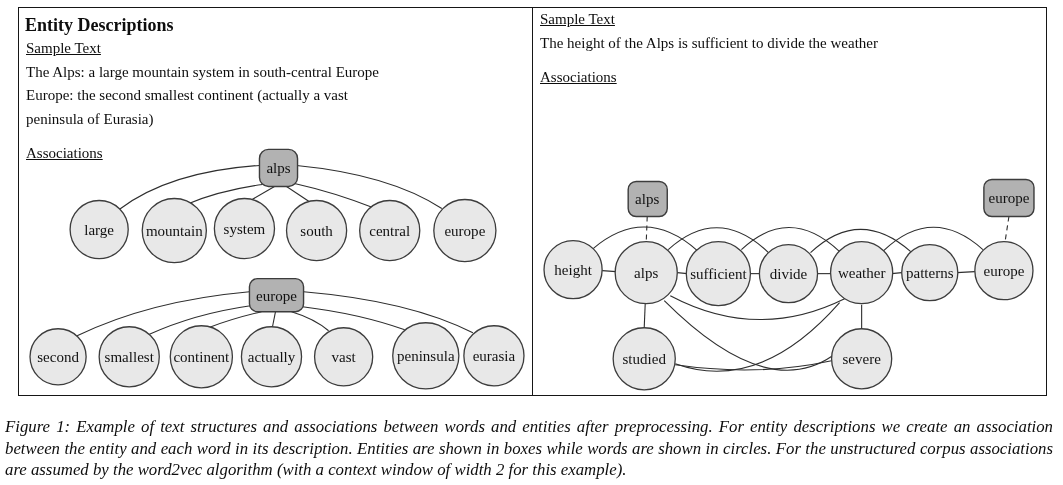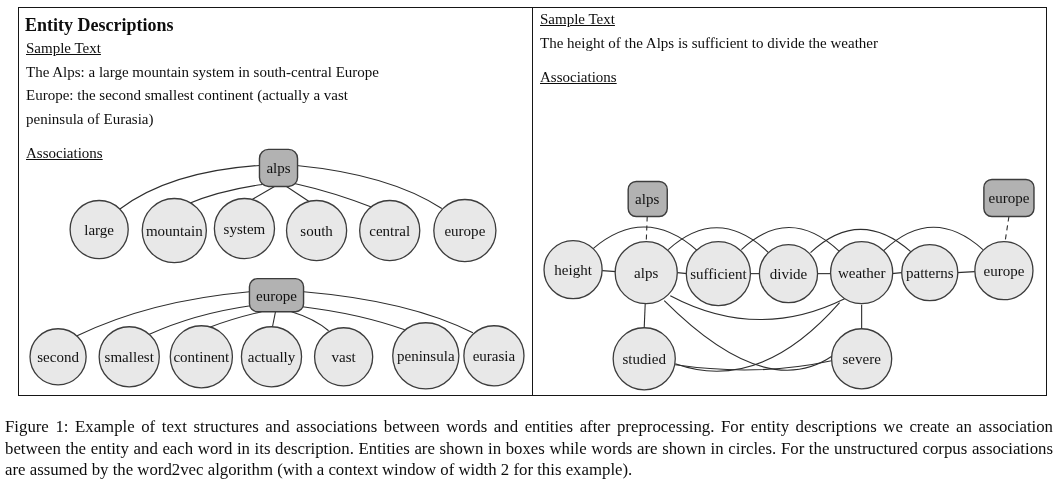--- a/index.html
+++ b/index.html
@@ -25,21 +25,21 @@
   .edge{fill:none;stroke:#2e2e2e;stroke-width:1.1;}
   .edge.dashed{stroke-dasharray:5 4;}
   .wcircle{fill:#e8e8e8;stroke:#3c3c3c;stroke-width:1.3;}
   .ebox{fill:#b2b2b2;stroke:#3c3c3c;stroke-width:1.4;}
   .nlabel{
     font-family:"Liberation Serif","DejaVu Serif",serif;
     font-size:15px;fill:#111;text-anchor:middle;
   }
   .caption{
     position:absolute;left:5px;top:416px;width:1048px;
-    font-size:16.8px;line-height:21.6px;text-align:justify;
+    font-size:16.8px;line-height:21.6px;text-align:justify;font-style:italic;
   }
 </style>
 </head>
 <body>
 
 <div class="panels">
 
   <div class="panel left">
     <svg class="graph-svg" viewBox="0 0 512 386">
 

